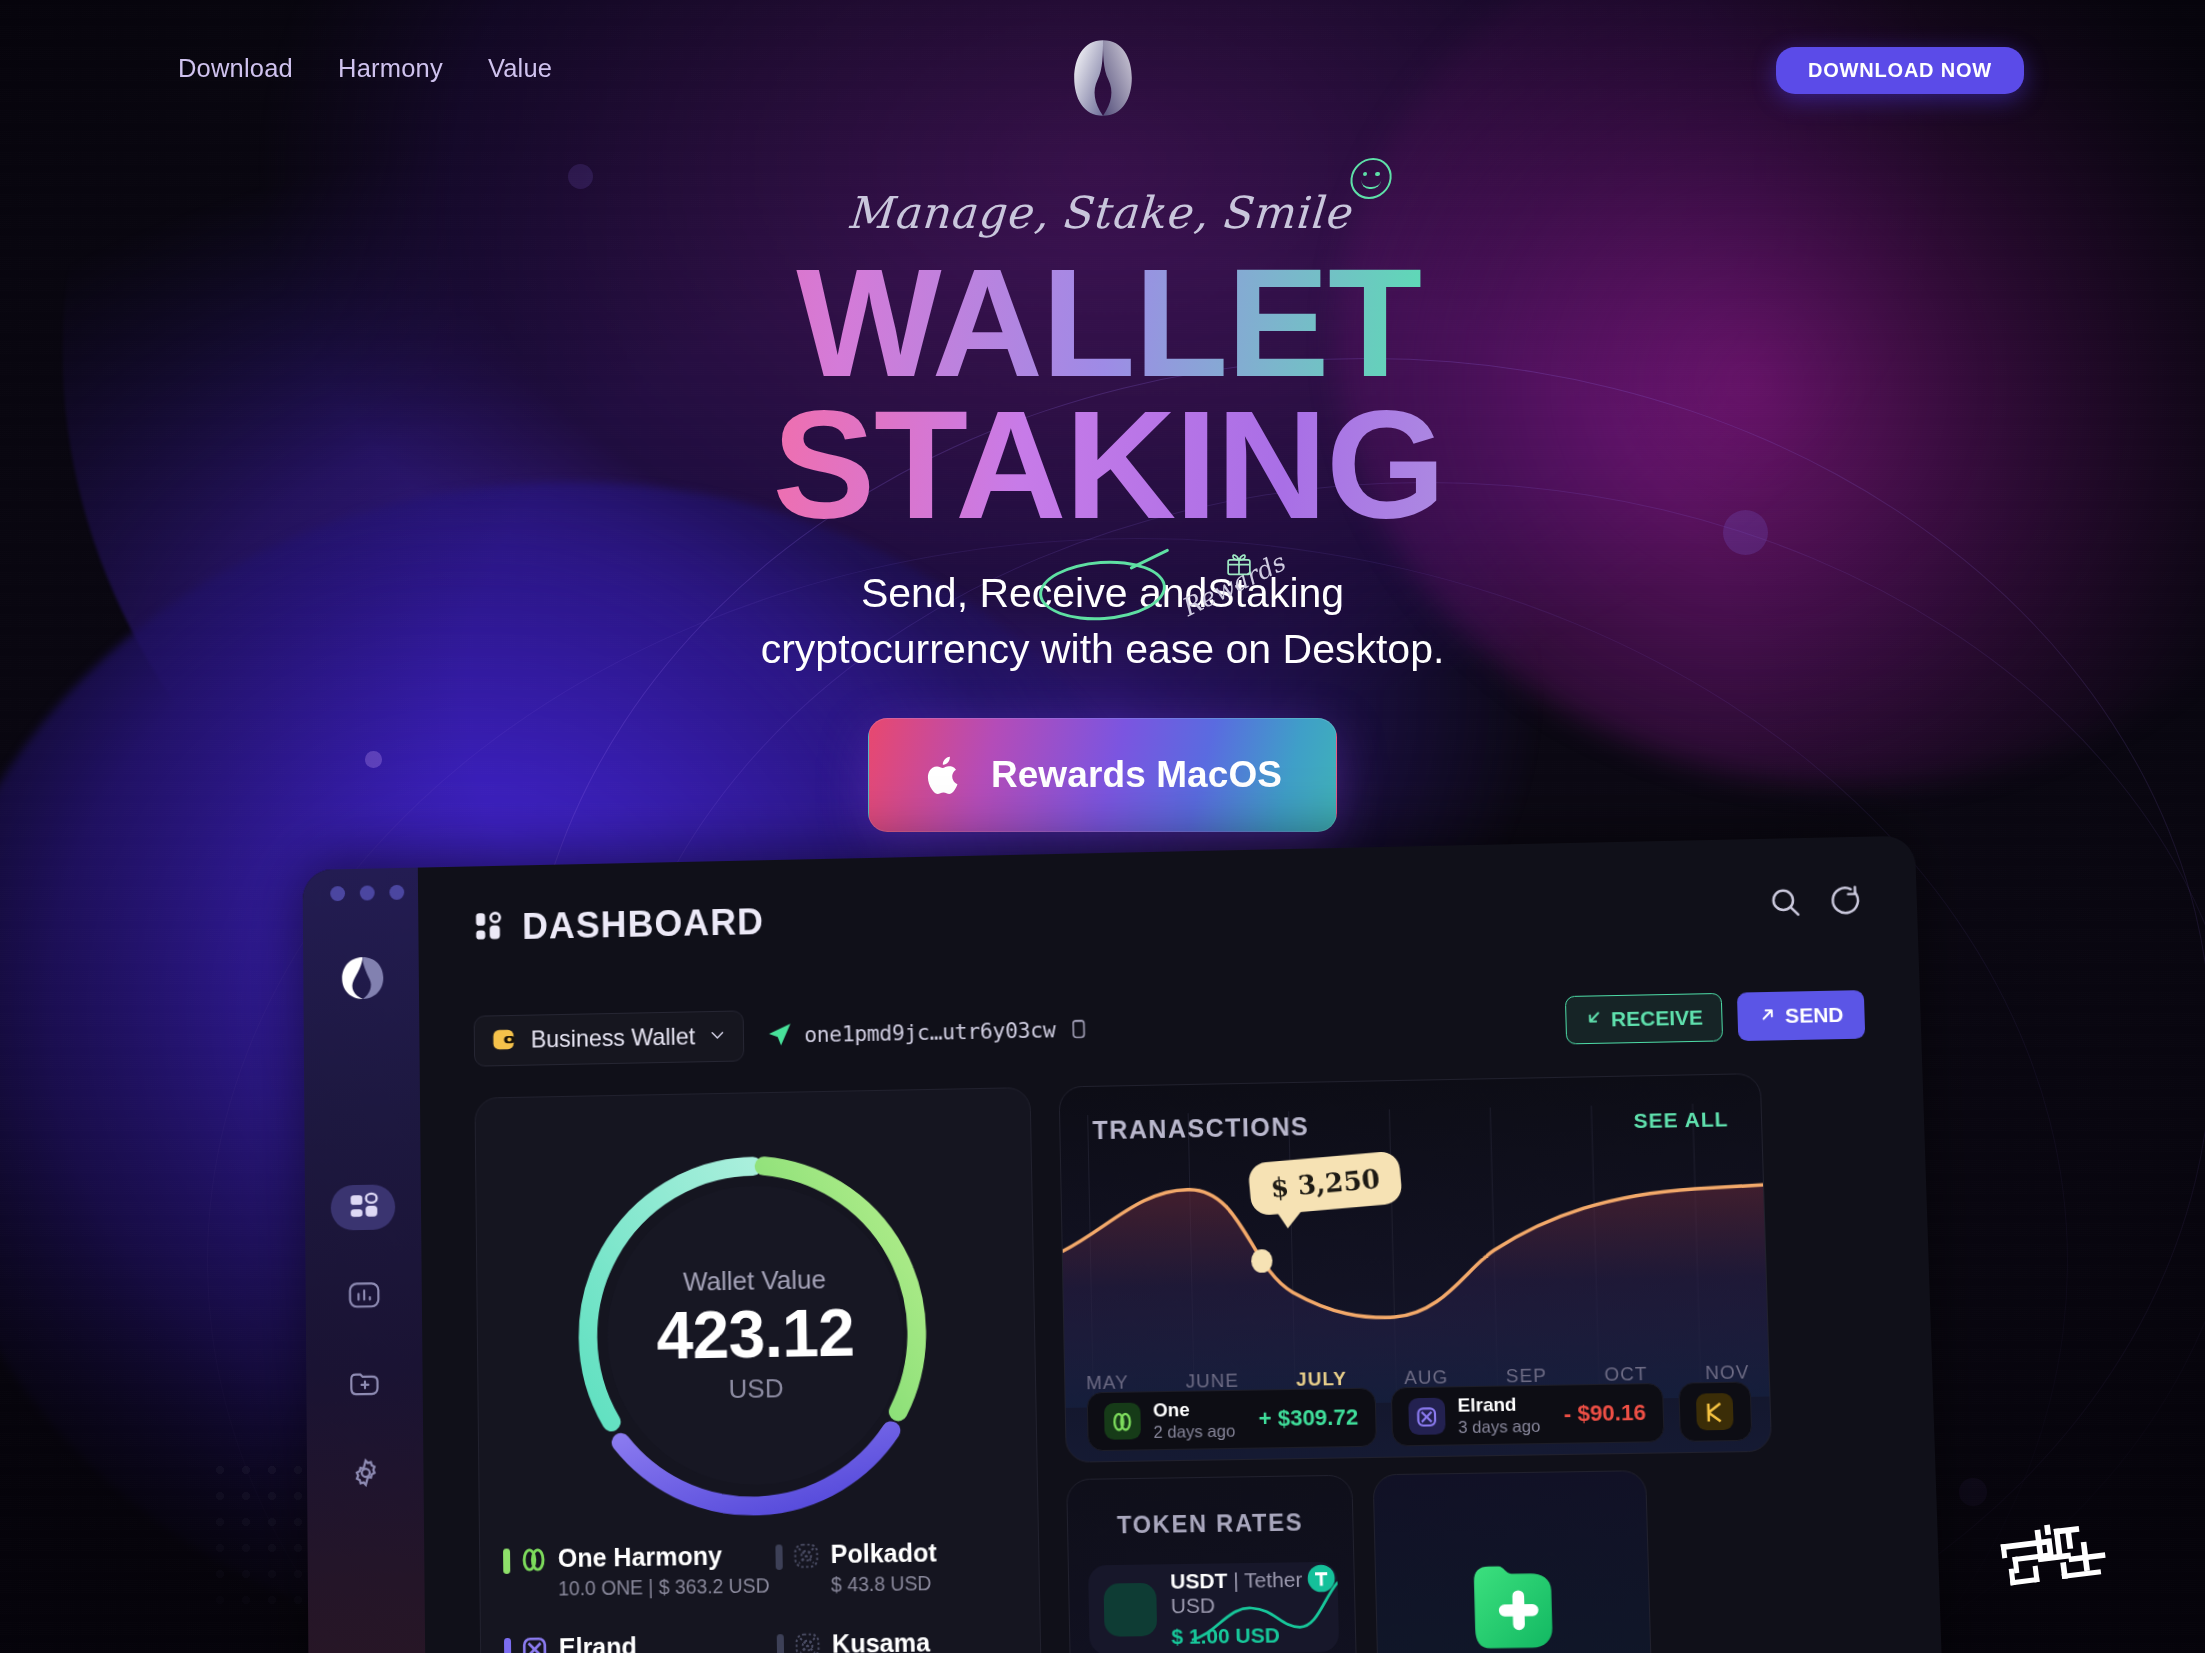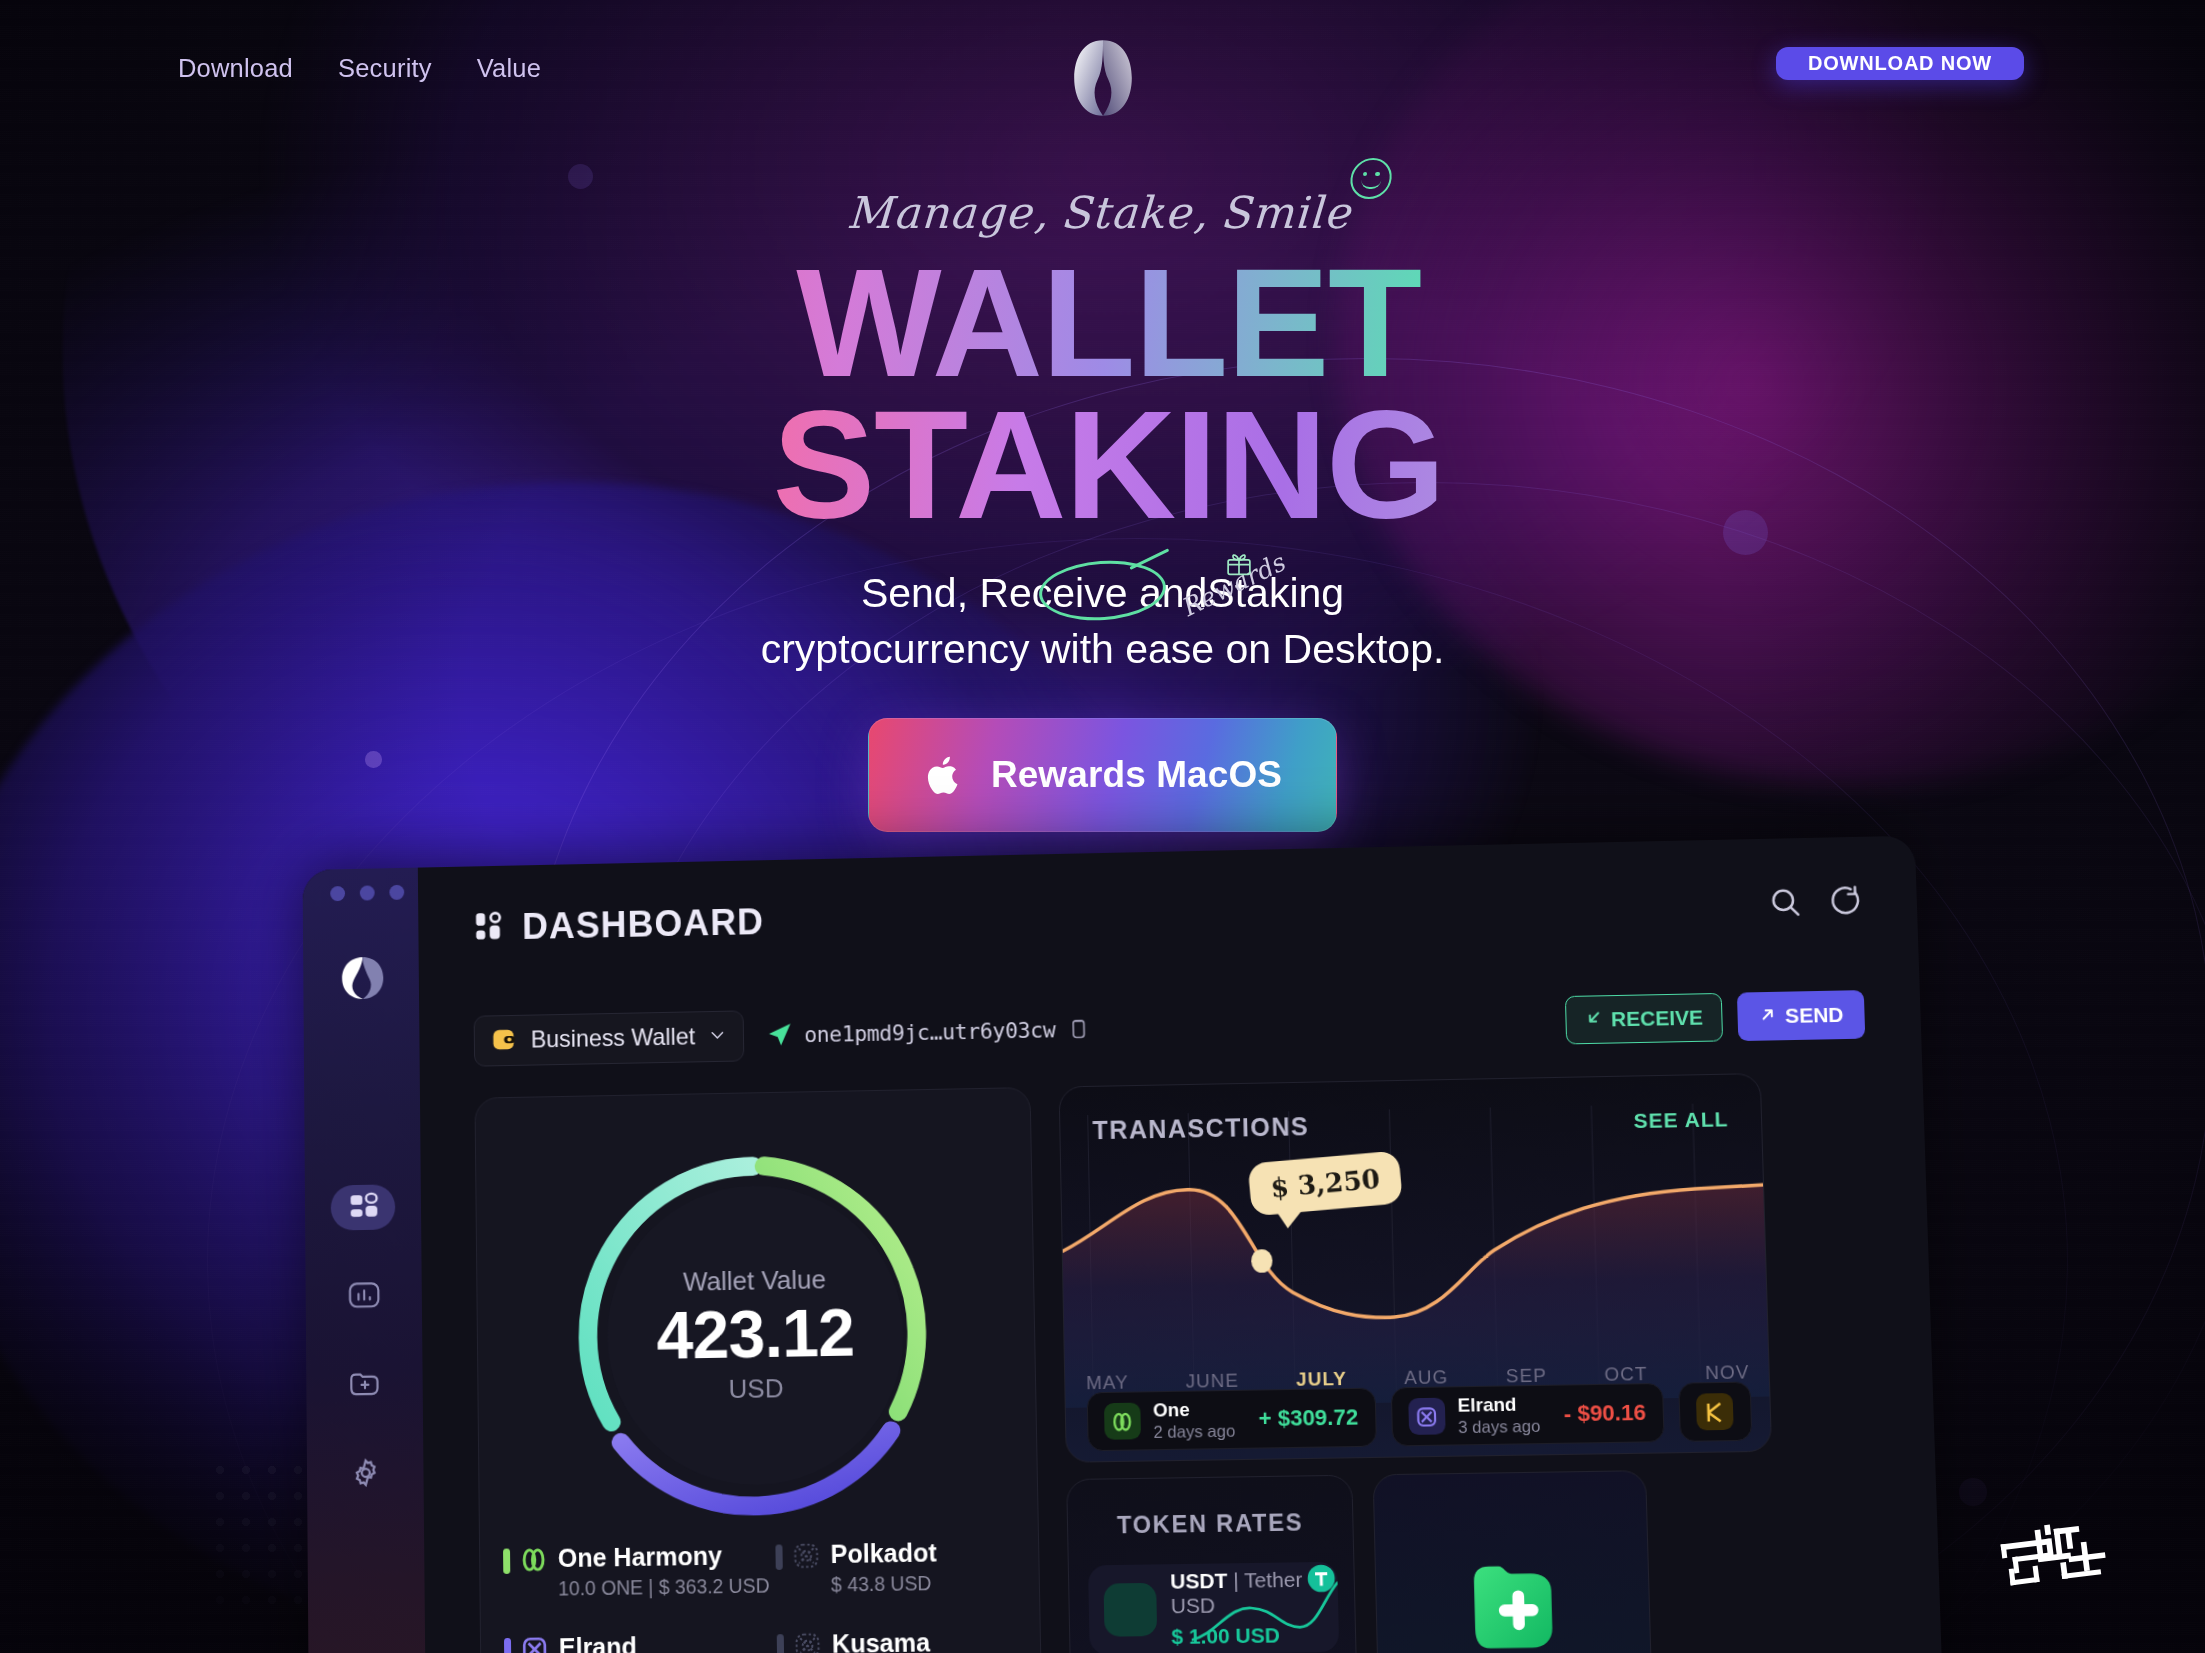--- a/index.html
+++ b/index.html
@@ -52,21 +52,21 @@
   .dotgrid{position:absolute;left:207px;bottom:38px;width:152px;height:159px;
     background-image:radial-gradient(rgba(125,120,190,.42) 22%, transparent 23%);
     background-size:26px 26px; opacity:.8;}
 
   
   .nav{position:absolute;top:0;left:0;width:2205px;height:145px;z-index:40;}
   .nav-links{position:absolute;left:178px;top:54px;display:flex;gap:45px;}
   .nav-links a{color:#cfc2ee;font-size:25.5px;text-decoration:none;letter-spacing:0.2px;}
   .logo-mark{position:absolute;left:1058px;top:33px;width:90px;height:90px;}
   .dl-now{position:absolute;right:181px;top:47px;background:#5B4BE8;color:#fff;
-    border:none;border-radius:12px;padding:0 32px;height:33px;font-size:20px;
+    border:none;border-radius:19px;padding:0 32px;height:47px;font-size:20px;
     font-weight:700;letter-spacing:0.8px;cursor:pointer;box-shadow:0 5.5px 23.4px rgba(80,60,235,.45);}
 
   
   .hero{position:absolute;left:0;top:0;width:2205px;z-index:30;text-align:center;}
   .script{position:relative;display:inline-block;margin-top:187px;
     font-family:"DejaVu Serif", serif;font-style:italic;font-size:44px;
     color:#c9c6dc;letter-spacing:0.7px;transform:skewX(-6deg);}
   .smiley{position:absolute;right:-34px;top:-29px;width:41px;height:41px;
     border:2.1px solid #5ee0a8;border-radius:50%;}
   .smiley i{position:absolute;width:4.1px;height:4.1px;background:#5ee0a8;border-radius:50%;top:12.4px;}
@@ -218,21 +218,21 @@
 
   <div class="orb" style="left:568px;top:164px;width:25px;height:25px;"></div>
   <div class="orb" style="left:1723px;top:510px;width:45px;height:45px;"></div>
   <div class="orb" style="left:1959px;top:1478px;width:27.6px;height:27.6px;"></div>
   <div class="orb" style="left:365px;top:751px;width:16.5px;height:16.5px;background:rgba(190,150,255,.35)"></div>
   <div class="dotgrid"></div>
 
   <div class="nav">
     <div class="nav-links">
       <a href="#">Download</a>
-      <a href="#">Security</a>
+      <a href="#">Harmony</a>
       <a href="#">Value</a>
     </div>
     <div class="logo-mark">
       <svg viewBox="0 0 100 100" width="90" height="90">
         <defs>
           <linearGradient id="lg1" x1="0" y1="0" x2="1" y2="1">
             <stop offset="0" stop-color="#ffffff"></stop>
               <stop offset="1" stop-color="#6f6f9a"></stop>
           </linearGradient>
           <linearGradient id="lg2" x1="1" y1="0" x2="0" y2="1">

